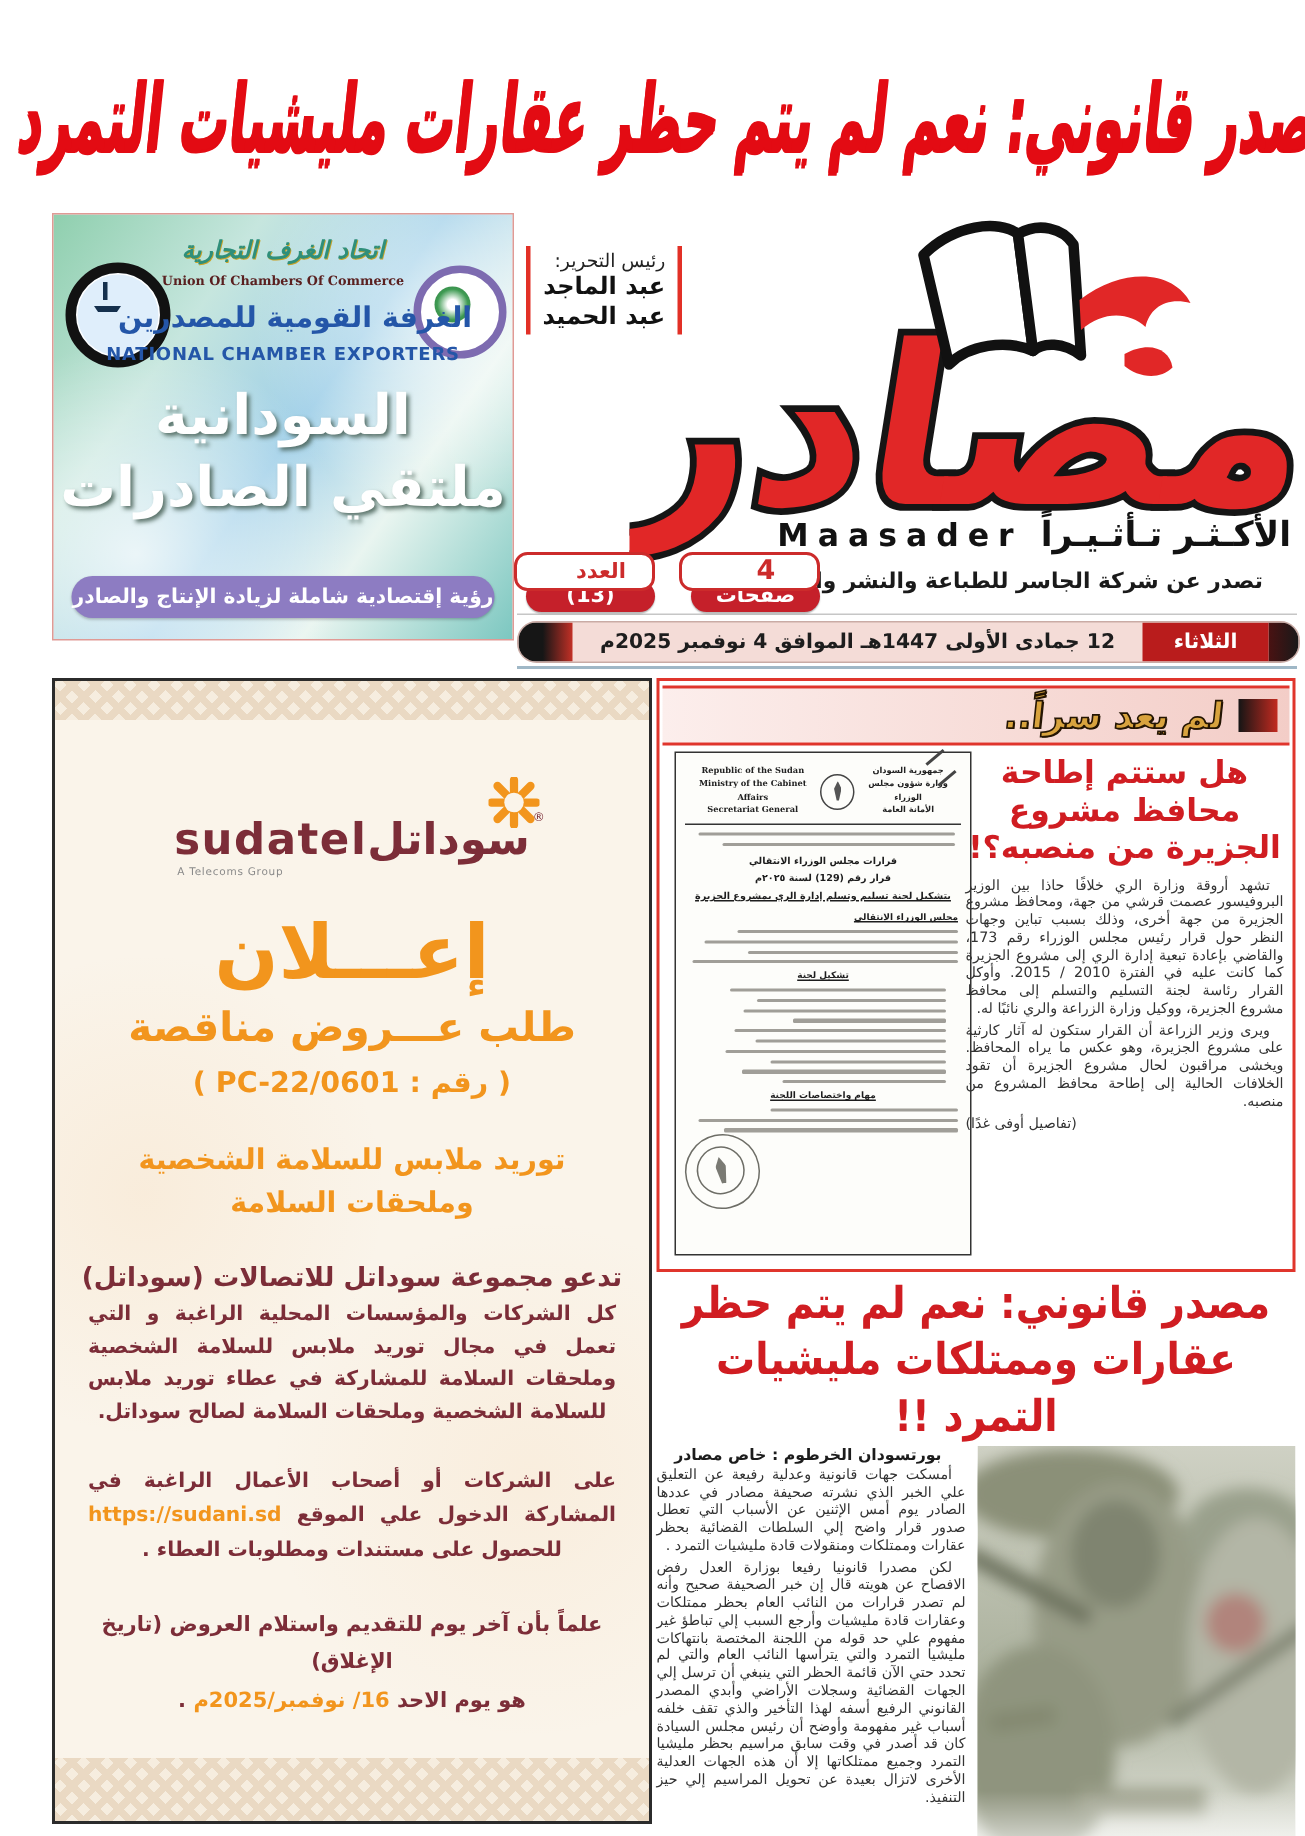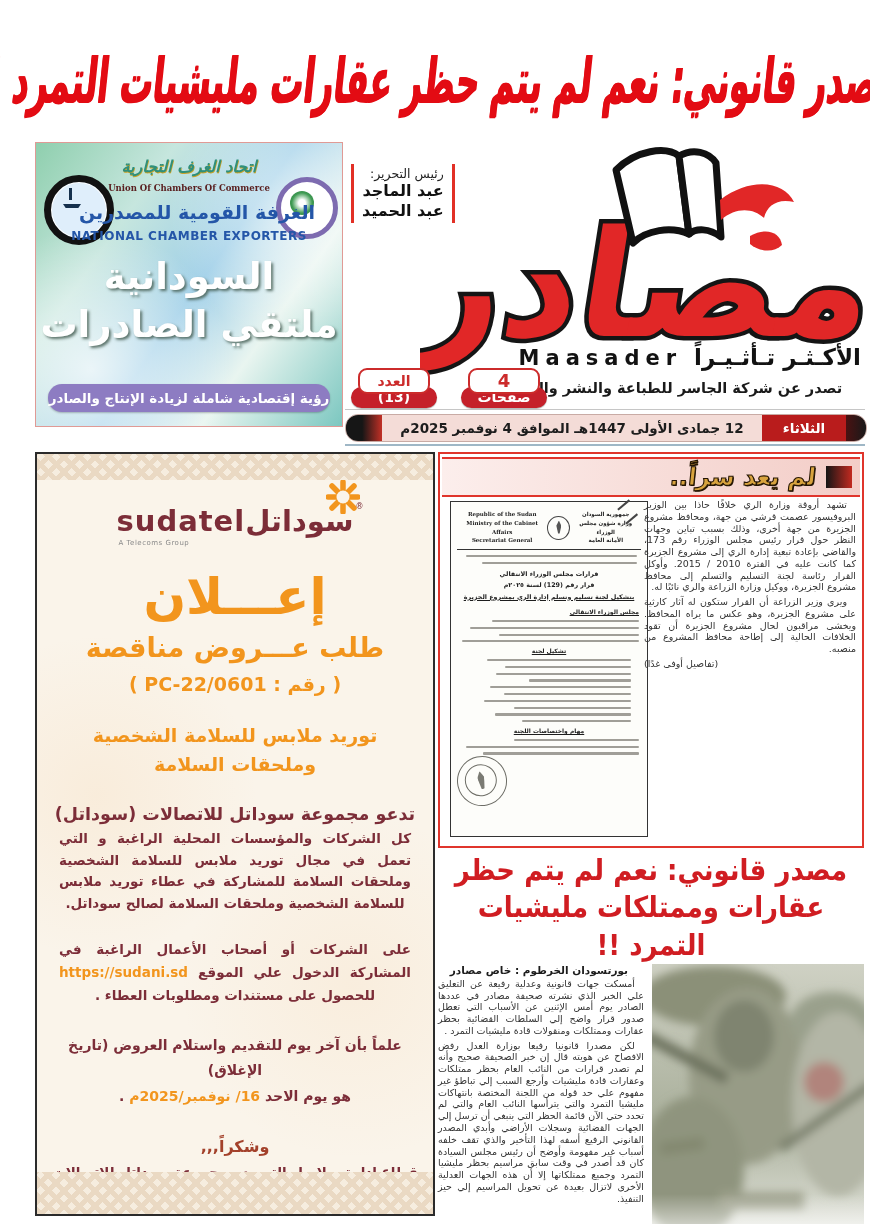--- a/index.html
+++ b/index.html
@@ -52,21 +52,21 @@
   .editor .lbl{font-size:12.5px;color:#222;}
   .editor .nm{font-size:16px;font-weight:bold;color:#111;line-height:1.25;}
   .logo-svg{position:absolute;left:75px;top:-4px;}
   .tagline{position:absolute;right:4px;top:202px;display:flex;align-items:baseline;gap:12px;z-index:3;}
   .tagline .ar{font-weight:bold;font-size:23px;color:#121212;}
   .tagline .en{font-weight:bold;font-size:21px;color:#121212;letter-spacing:6px;direction:ltr;}
   .publisher{position:absolute;right:4px;top:238px;width:380px;text-align:center;
     font-weight:bold;font-size:14.5px;color:#1a1a1a;z-index:3;}
   .badge{position:absolute;width:86px;text-align:center;z-index:3;}
   .badge .t{position:relative;z-index:2;background:#fff;border:2px solid #cc2b2b;border-radius:9px;
-    color:#cc2b2b;font-weight:bold;font-size:14px;height:22px;line-height:22px;width:68px;margin:0 auto;}
+    color:#cc2b2b;font-weight:bold;font-size:14px;height:22px;line-height:22px;width:68px;margin:0 auto;padding-left:22px;}
   .badge .b{background:#c5202a;border-radius:11px;color:#fff;font-weight:bold;font-size:14px;
     height:21px;line-height:21px;margin-top:-7px;box-shadow:0 1px 1px rgba(0,0,0,.3);}
   .badge.pages .t{font-size:18px;}
   .hairline1{position:absolute;left:345px;top:409px;width:520px;height:1px;background:#c6c6c6;}
   .hairline2{position:absolute;left:345px;top:444px;width:520px;height:2px;background:#9fb7c6;}
 
   
   .datebar{position:absolute;left:345px;top:414px;width:520px;height:26px;border-radius:13px;
     background:#f4dcd7;overflow:hidden;display:flex;align-items:stretch;border:1px solid #c9aBA5;}
   .datebar .capR{width:20px;background:linear-gradient(to left,#191919,#4a1212);}
@@ -79,21 +79,21 @@
   
   .sudatel{position:absolute;left:35px;top:452px;width:396px;height:760px;border:2px solid #2b2b2b;
     background:
       radial-gradient(circle at 15% 45%,rgba(240,180,110,.12),transparent 30%),
       radial-gradient(circle at 80% 70%,rgba(240,180,110,.10),transparent 28%),
       #faf4ea;overflow:hidden;text-align:center;}
   .pat{height:26px;background:
       repeating-linear-gradient(45deg,#ead9c3 0 5px,transparent 5px 11px),
       repeating-linear-gradient(-45deg,#ead9c3 0 5px,transparent 5px 11px),#f6eddf;}
   .pat.bottom{position:absolute;bottom:0;left:0;right:0;height:42px;}
-  .sdt-logo{position:relative;display:inline-block;margin-top:24px;direction:ltr;}
+  .sdt-logo{position:relative;display:inline-block;margin-top:62px;direction:ltr;}
   .sdt-logo .en{font-size:29px;font-weight:bold;color:#7c2d38;letter-spacing:1px;}
   .sdt-logo .ar{font-size:29px;font-weight:bold;color:#7c2d38;}
   .sdt-logo .sub{position:absolute;left:2px;bottom:-9px;font-size:7px;color:#8a8a8a;letter-spacing:.5px;}
   .sdt-logo .reg{position:absolute;right:-10px;top:-2px;font-size:8px;color:#7c2d38;}
   .sdt-logo svg{position:absolute;right:-6px;top:-24px;}
   .sdt-title{color:#f2951d;font-weight:bold;font-size:50px;margin-top:34px;line-height:1;}
   .sdt-sub{color:#f2951d;font-weight:bold;font-size:27px;margin-top:10px;}
   .sdt-ref{color:#f2951d;font-weight:bold;font-size:19px;margin-top:10px;}
   .sdt-subject{color:#f2951d;font-weight:bold;font-size:19px;margin-top:26px;line-height:1.5;}
   .sdt-intro{color:#7c2d38;font-weight:bold;font-size:17.5px;margin-top:26px;}
@@ -311,20 +311,21 @@
           </div>
         <div class="sub c">مهام واختصاصات اللجنة</div>
         <div>
             <div class="dline" style="width: 68%;"></div>
             <div class="dline" style="width: 94%;"></div>
             <div class="dline" style="width: 85%;"></div>
           </div>
         <div class="stamp"></div>
       </div>
       <div class="a1-text">
+        <h2>هل ستتم إطاحة محافظ مشروع الجزيرة من منصبه؟!</h2>
         <p class="body-p">تشهد أروقة وزارة الري خلافًا حاذا بين الوزير البروفيسور عصمت قرشي من جهة، ومحافظ مشروع الجزيرة من جهة أخرى، وذلك بسبب تباين وجهات النظر حول قرار رئيس مجلس الوزراء رقم 173، والقاضي بإعادة تبعية إدارة الري إلى مشروع الجزيرة كما كانت عليه في الفترة 2010 / 2015. وأوكل القرار رئاسة لجنة التسليم والتسلم إلى محافظ مشروع الجزيرة، ووكيل وزارة الزراعة والري نائبًا له.</p>
         <p class="body-p">ويرى وزير الزراعة أن القرار ستكون له آثار كارثية على مشروع الجزيرة، وهو عكس ما يراه المحافظ. ويخشى مراقبون لحال مشروع الجزيرة أن تقود الخلافات الحالية إلى إطاحة محافظ المشروع من منصبه.</p>
         <div class="a1-note">(تفاصيل أوفى غدًا)</div>
       </div>
     </div>
   </div>
 
   <div class="article2">
     <div class="a2-head">
       <div>مصدر قانوني: نعم لم يتم حظر</div>

